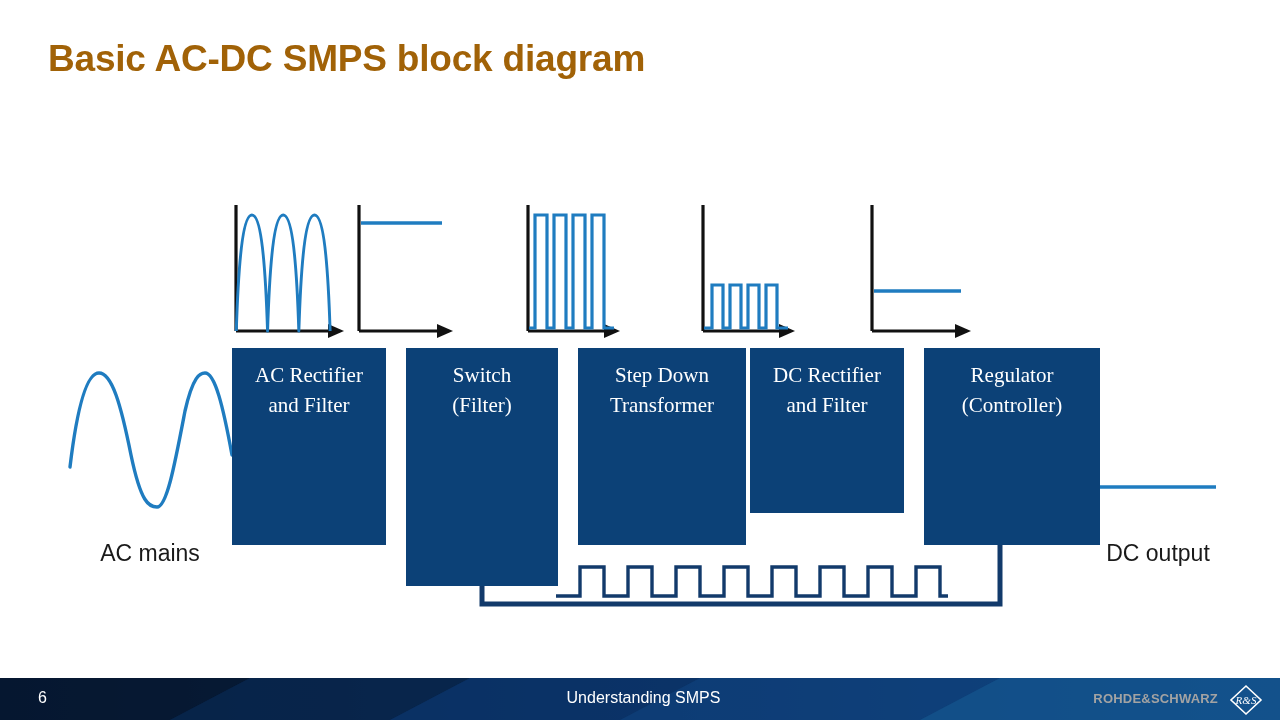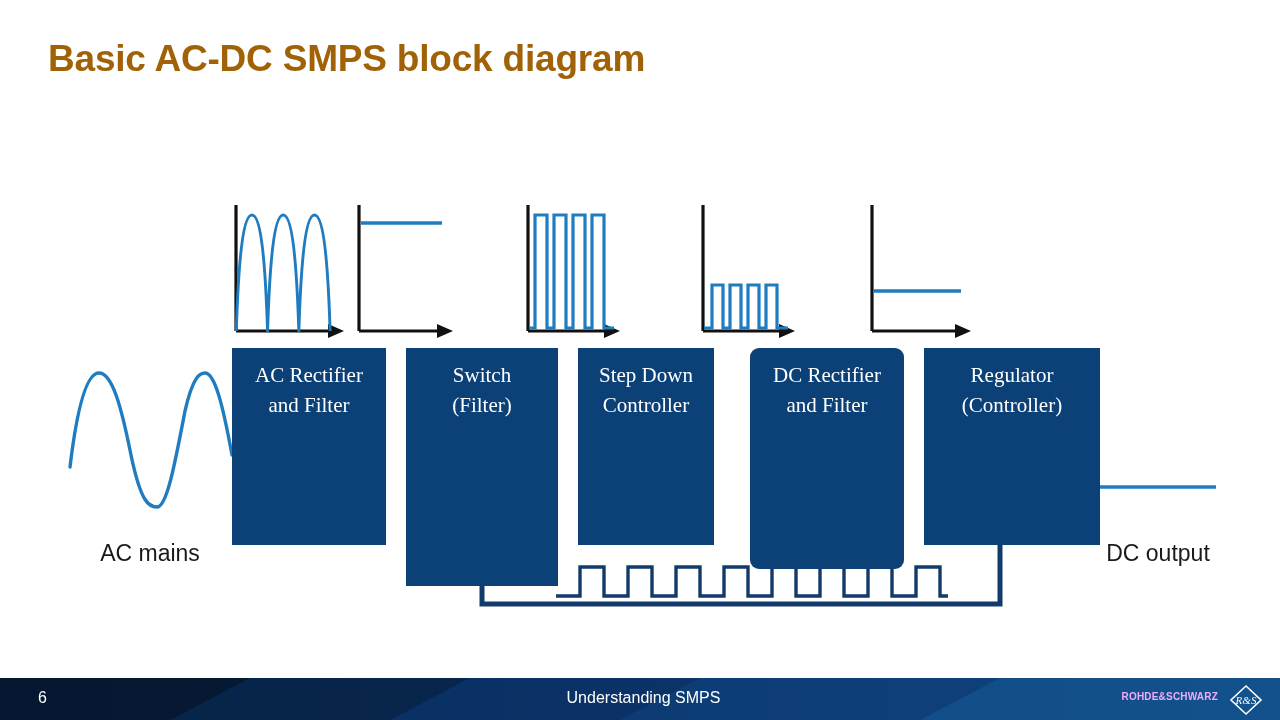--- a/index.html
+++ b/index.html
@@ -96,22 +96,22 @@
     top: 11px;
     text-align: center;
     color: #ffffff;
     font-size: 16px;
     padding-left: 7px;
   }
   #footer-brand {
     position: absolute;
     right: 62px;
     top: 13px;
-    color: #f0abfc;
-    font-size: 10px;
+    color: #a3a3a3;
+    font-size: 13px;
     font-weight: bold;
     letter-spacing: 0.2px;
   }
   #footer-logo {
     position: absolute;
     right: 17px;
     top: 6px;
     width: 34px;
     height: 32px;
   }
@@ -295,28 +295,28 @@
       </div>
     </div>
 
     <div class="block" style="left:406px; top:348px; width:152px; height:238px;">
       <div class="block-label">
         <span>Switch</span><br>
         <span>(Filter)</span>
       </div>
     </div>
 
-    <div class="block" style="left:578px; top:348px; width:136px; height:197px;">
+    <div class="block" style="left:578px; top:348px; width:168px; height:197px;">
       <div class="block-label">
         <span>Step Down</span><br>
-        <span>Controller</span>
-      </div>
-    </div>
-
-    <div class="block" style="left:750px; top:348px; width:154px; height:221px;border-radius:9px;">
+        <span>Transformer</span>
+      </div>
+    </div>
+
+    <div class="block" style="left:750px; top:348px; width:154px; height:165px;">
       <div class="block-label">
         <span>DC Rectifier</span><br>
         <span>and Filter</span>
       </div>
     </div>
 
     <div class="block" style="left:924px; top:348px; width:176px; height:197px;">
       <div class="block-label">
         <span>Regulator</span><br>
         <span>(Controller)</span>

